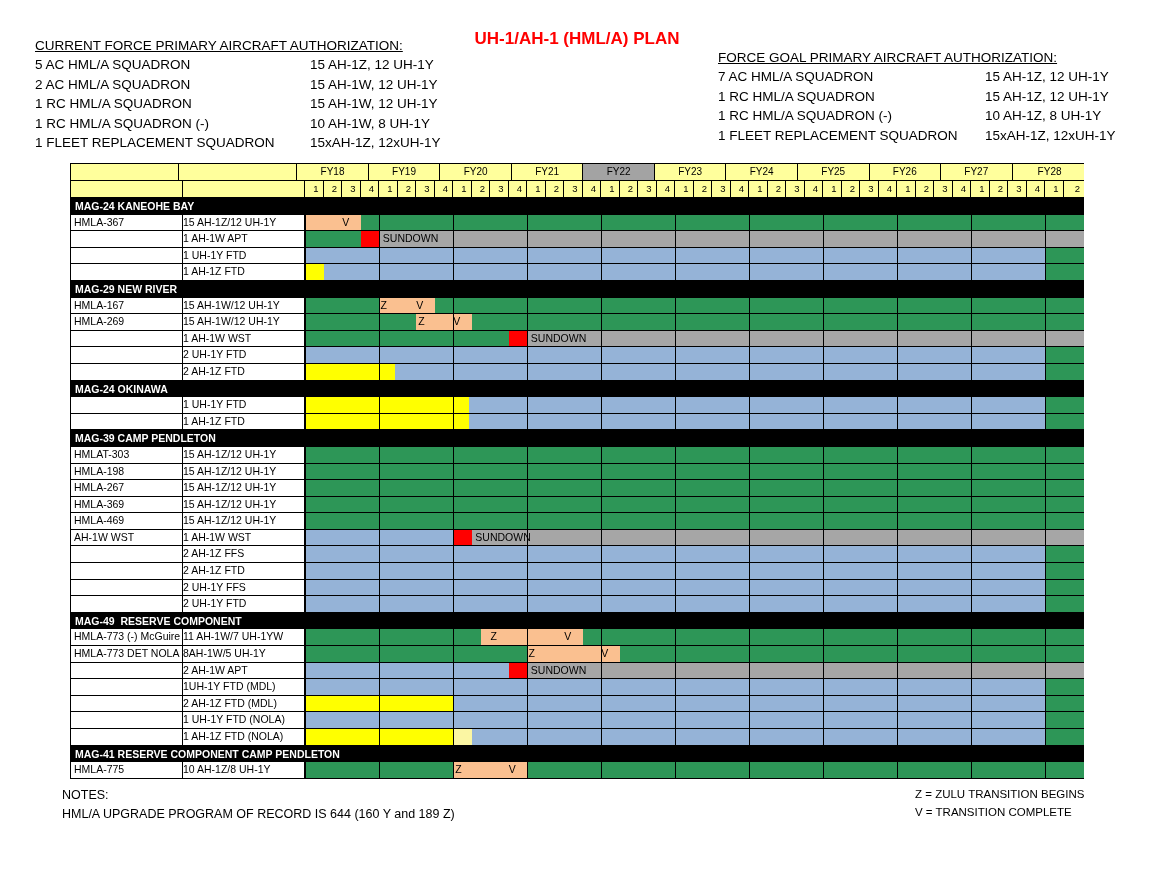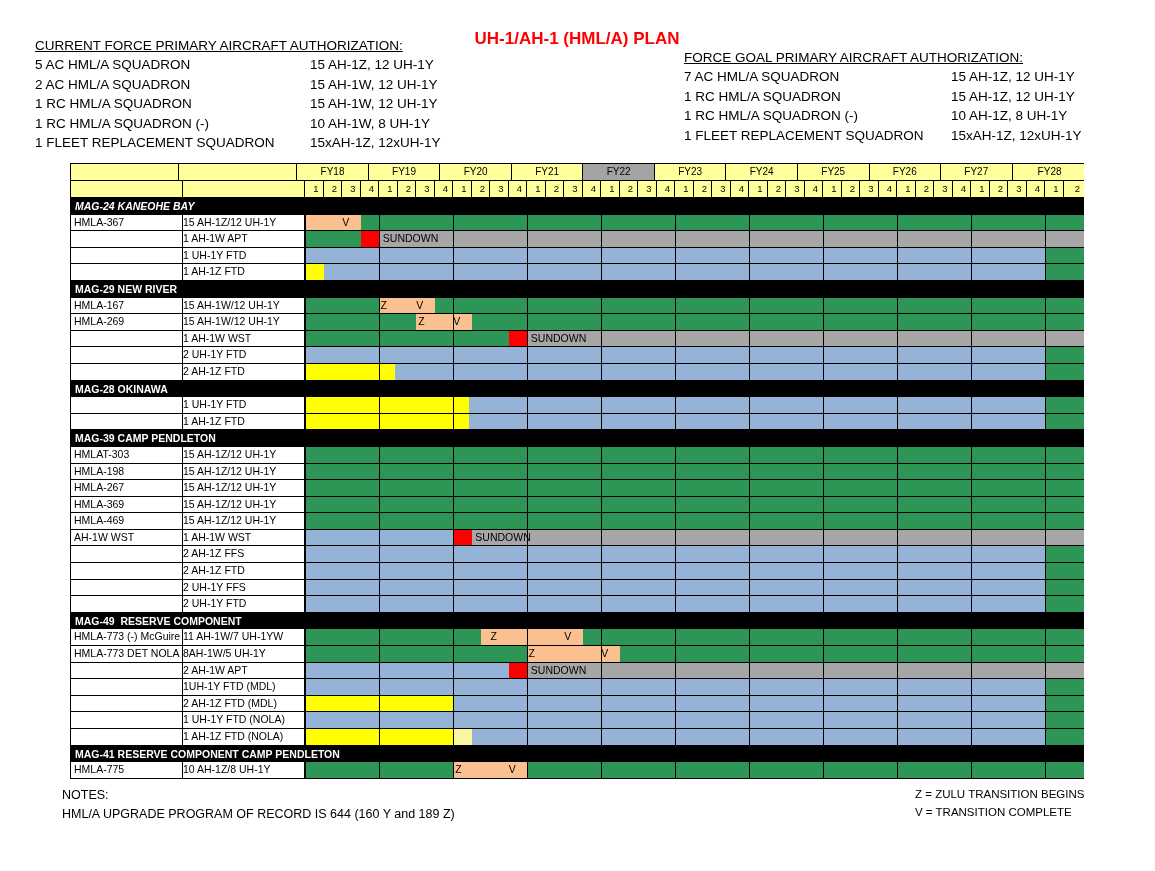--- a/index.html
+++ b/index.html
@@ -6,21 +6,21 @@
   .page{position:relative;width:1155px;height:871px;background:#fff;overflow:hidden;
         font-family:"Liberation Sans",sans-serif;color:#000;}
   .title{position:absolute;top:29px;left:577px;transform:translateX(-50%);
          font-size:17px;font-weight:bold;white-space:nowrap;}
   .auth{position:absolute;font-size:13.5px;line-height:19.4px;}
   .auth .hd{text-decoration:underline;white-space:nowrap;}
   .auth .ar{display:flex;white-space:nowrap;}
   .auth .u{flex:0 0 auto;}
   .auth .v{flex:0 0 auto;}
   .auth.left{left:35px;top:36px;} .auth.left .u{width:275px;}
-  .auth.right{left:684px;top:48px;} .auth.right .u{width:267px;}
+  .auth.right{left:718px;top:48px;} .auth.right .u{width:267px;}
 
   .gantt{position:absolute;left:70px;top:163px;width:1013px;
          border-top:1px solid #000;border-left:1px solid #000;font-size:10.5px;}
   .grow{display:flex;height:16.6px;box-sizing:border-box;}
   .hrow{display:flex;height:17px;box-sizing:border-box;}
   .cell{box-sizing:border-box;border-right:1px solid #000;border-bottom:1px solid #000;
         overflow:hidden;white-space:nowrap;}
   .c1{width:112px;background:#fff;padding-left:3px;line-height:15.6px;}
   .c2{width:122px;background:#fff;text-align:left;line-height:15.6px;}
   .hc{line-height:16px;font-size:10px;}
@@ -154,21 +154,21 @@
         <div class="cell hc q" style="background: rgb(255, 255, 156);">2</div>
         <div class="cell hc q" style="background: rgb(255, 255, 156);">3</div>
         <div class="cell hc q" style="background: rgb(255, 255, 156);">4</div>
         <div class="cell hc q" style="background: rgb(255, 255, 156);">1</div>
         <div class="cell hc q" style="background: rgb(255, 255, 156);">2</div>
         <div class="cell hc q" style="background: rgb(255, 255, 156);">3</div>
         <div class="cell hc q" style="background: rgb(255, 255, 156);">4</div>
         <div class="cell hc q" style="background: rgb(255, 255, 156);">1</div>
         <div class="cell hc q qlast" style="background: rgb(255, 255, 156);">2</div>
       </div>
-      <div class="sec" style="background: rgb(0, 0, 0); color: rgb(255, 255, 255); font-style: italic;">MAG-24 KANEOHE BAY</div>
+      <div class="sec" style="background: rgb(0, 0, 0); color: rgb(255, 255, 255);">MAG-24 KANEOHE BAY</div>
       <div class="grow">
         <div class="cell c1">HMLA-367</div>
         <div class="cell c2">15 AH-1Z/12 UH-1Y</div>
         <div class="bw">
           <div class="seg" style="left: 0px; width: 55.5px; background: rgb(250, 192, 144);"></div>
           <div class="seg" style="left: 55.5px; width: 723.35px; background: rgb(45, 150, 87);"></div>
           <div class="ol"></div>
           <div class="mk mkc" style="left: 40.7px;">V</div>
         </div>
       </div>
@@ -250,21 +250,21 @@
       <div class="grow">
         <div class="cell c1"></div>
         <div class="cell c2">2 AH-1Z FTD</div>
         <div class="bw">
           <div class="seg" style="left: 0px; width: 89.725px; background: rgb(255, 255, 0);"></div>
           <div class="seg" style="left: 89.725px; width: 650.275px; background: rgb(149, 179, 215);"></div>
           <div class="seg" style="left: 740px; width: 38.85px; background: rgb(45, 150, 87);"></div>
           <div class="ol"></div>
         </div>
       </div>
-      <div class="sec" style="background: rgb(0, 0, 0); color: rgb(255, 255, 255);">MAG-28 OKINAWA</div>
+      <div class="sec" style="background: rgb(0, 0, 0); color: rgb(255, 255, 255);">MAG-24 OKINAWA</div>
       <div class="grow">
         <div class="cell c1"></div>
         <div class="cell c2">1 UH-1Y FTD</div>
         <div class="bw">
           <div class="seg" style="left: 0px; width: 163.725px; background: rgb(255, 255, 0);"></div>
           <div class="seg" style="left: 163.725px; width: 576.275px; background: rgb(149, 179, 215);"></div>
           <div class="seg" style="left: 740px; width: 38.85px; background: rgb(45, 150, 87);"></div>
           <div class="ol"></div>
         </div>
       </div>

